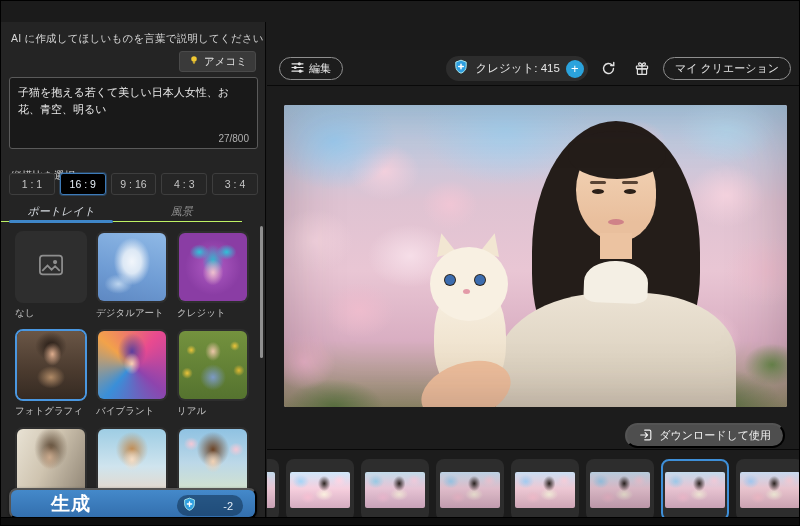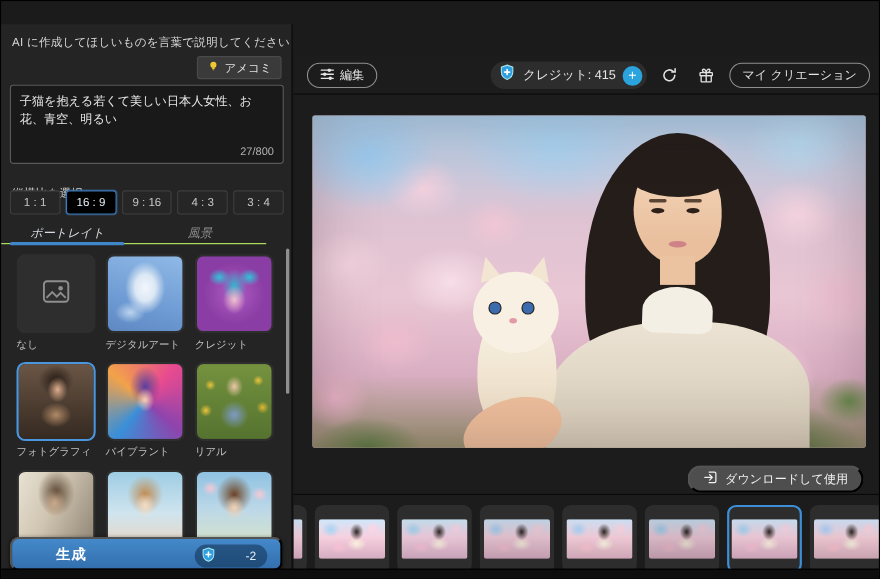--- a/index.html
+++ b/index.html
@@ -88,21 +88,21 @@
     radial-gradient(24px 26px at 50% 30%, #6c4426 0%, rgba(108,68,38,0) 68%),
     radial-gradient(10px 9px at 18% 22%, #f4c8d6 0%, rgba(244,200,214,0) 75%),
     radial-gradient(10px 9px at 84% 30%, #f4c8d6 0%, rgba(244,200,214,0) 75%),
     linear-gradient(180deg, #8fc2e2 0%, #bcd8e8 50%, #d8e4c8 100%); }
   .scrollbar { position:absolute; right:2px; top:204px; width:3px; height:132px;
     background:#8f8f8f; border-radius:2px; }
   .generate-btn { position:absolute; left:8px; right:8px; top:466px; height:31px;
     border-radius:8px; background:linear-gradient(180deg,#4489ca 0%, #336fae 100%);
     display:flex; align-items:center; color:#fff; z-index:5;
     box-shadow:0 1px 3px rgba(0,0,0,.5); }
-  .generate-btn .glabel { font-size:13px; font-weight:bold; margin-left:40px; letter-spacing:1px; }
+  .generate-btn .glabel { font-size:19px; font-weight:bold; margin-left:40px; letter-spacing:1px; }
   .cost-badge { position:absolute; right:12px; top:5px; height:21px; min-width:66px;
     background:rgba(16,48,78,.55); border-radius:11px; display:flex; align-items:center;
     justify-content:flex-start; gap:8px; padding:0 10px 0 5px; }
   .cost-badge .cost { font-size:11px; color:#e2ecf6; margin-left:auto; }
   
   .right { position:absolute; left:266px; top:21px; right:0; bottom:0; background:#1c1c1c;margin-top:28px; }
   .toolbar { position:absolute; left:0; top:0; right:0; height:36px; display:flex; align-items:center;
     border-bottom:1px solid #090909; }
   .pill-btn { height:23px; border:1px solid #8f8f8f; border-radius:12px; background:transparent;
     color:#e4e4e4; font-size:11px; display:flex; align-items:center; gap:5px; padding:0 11px; }

